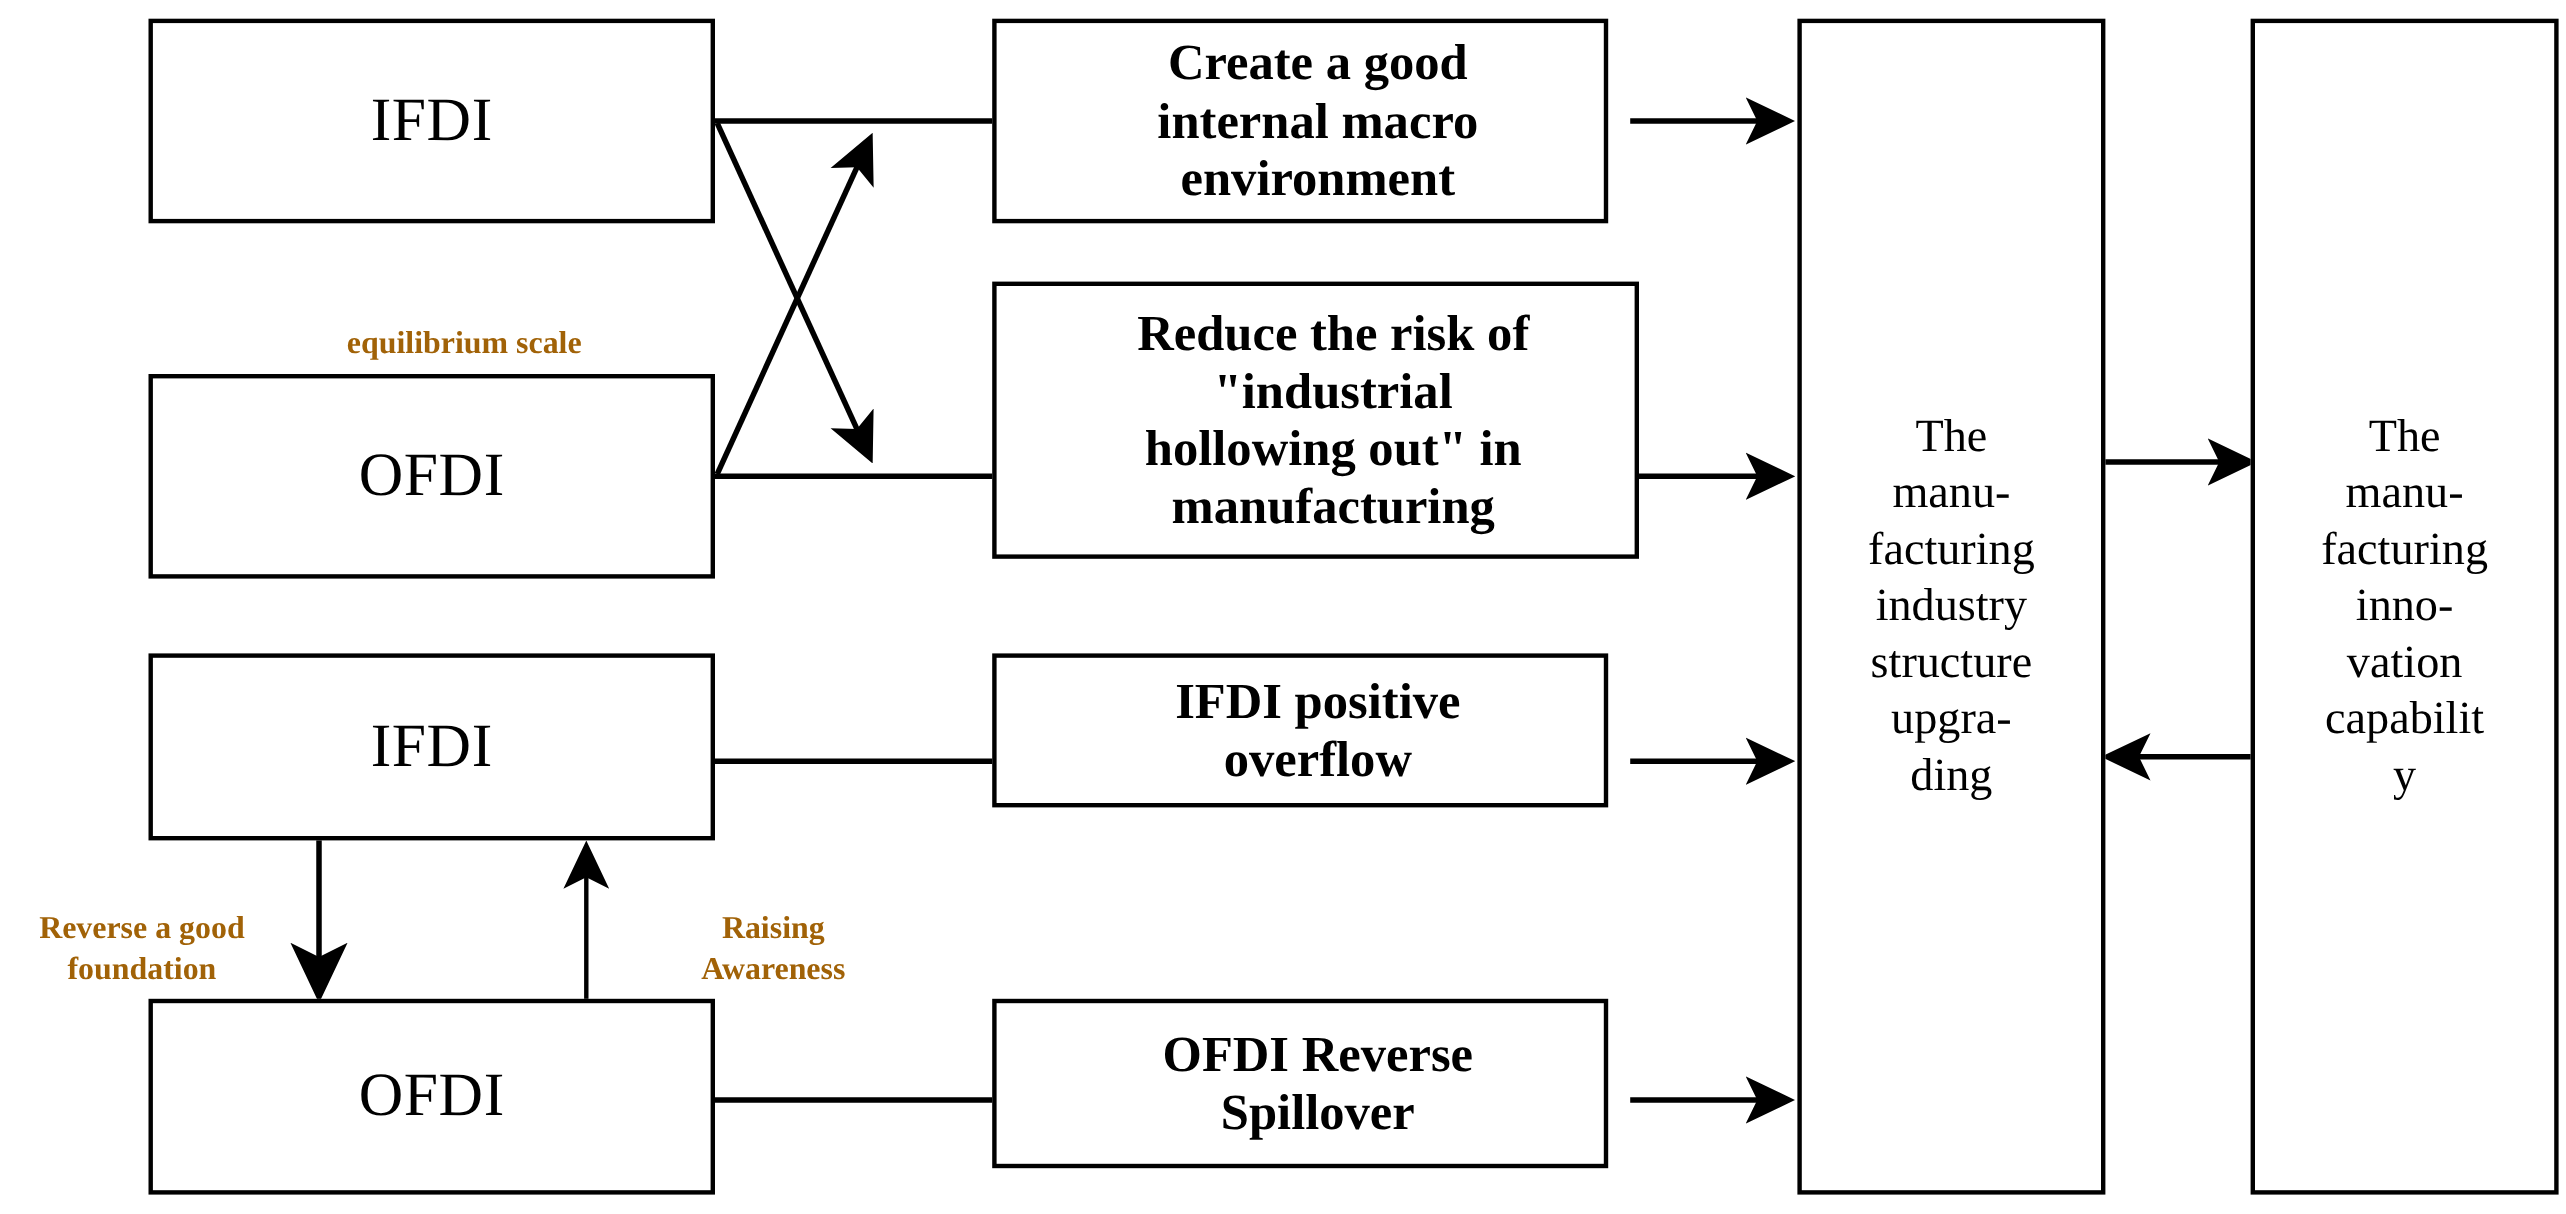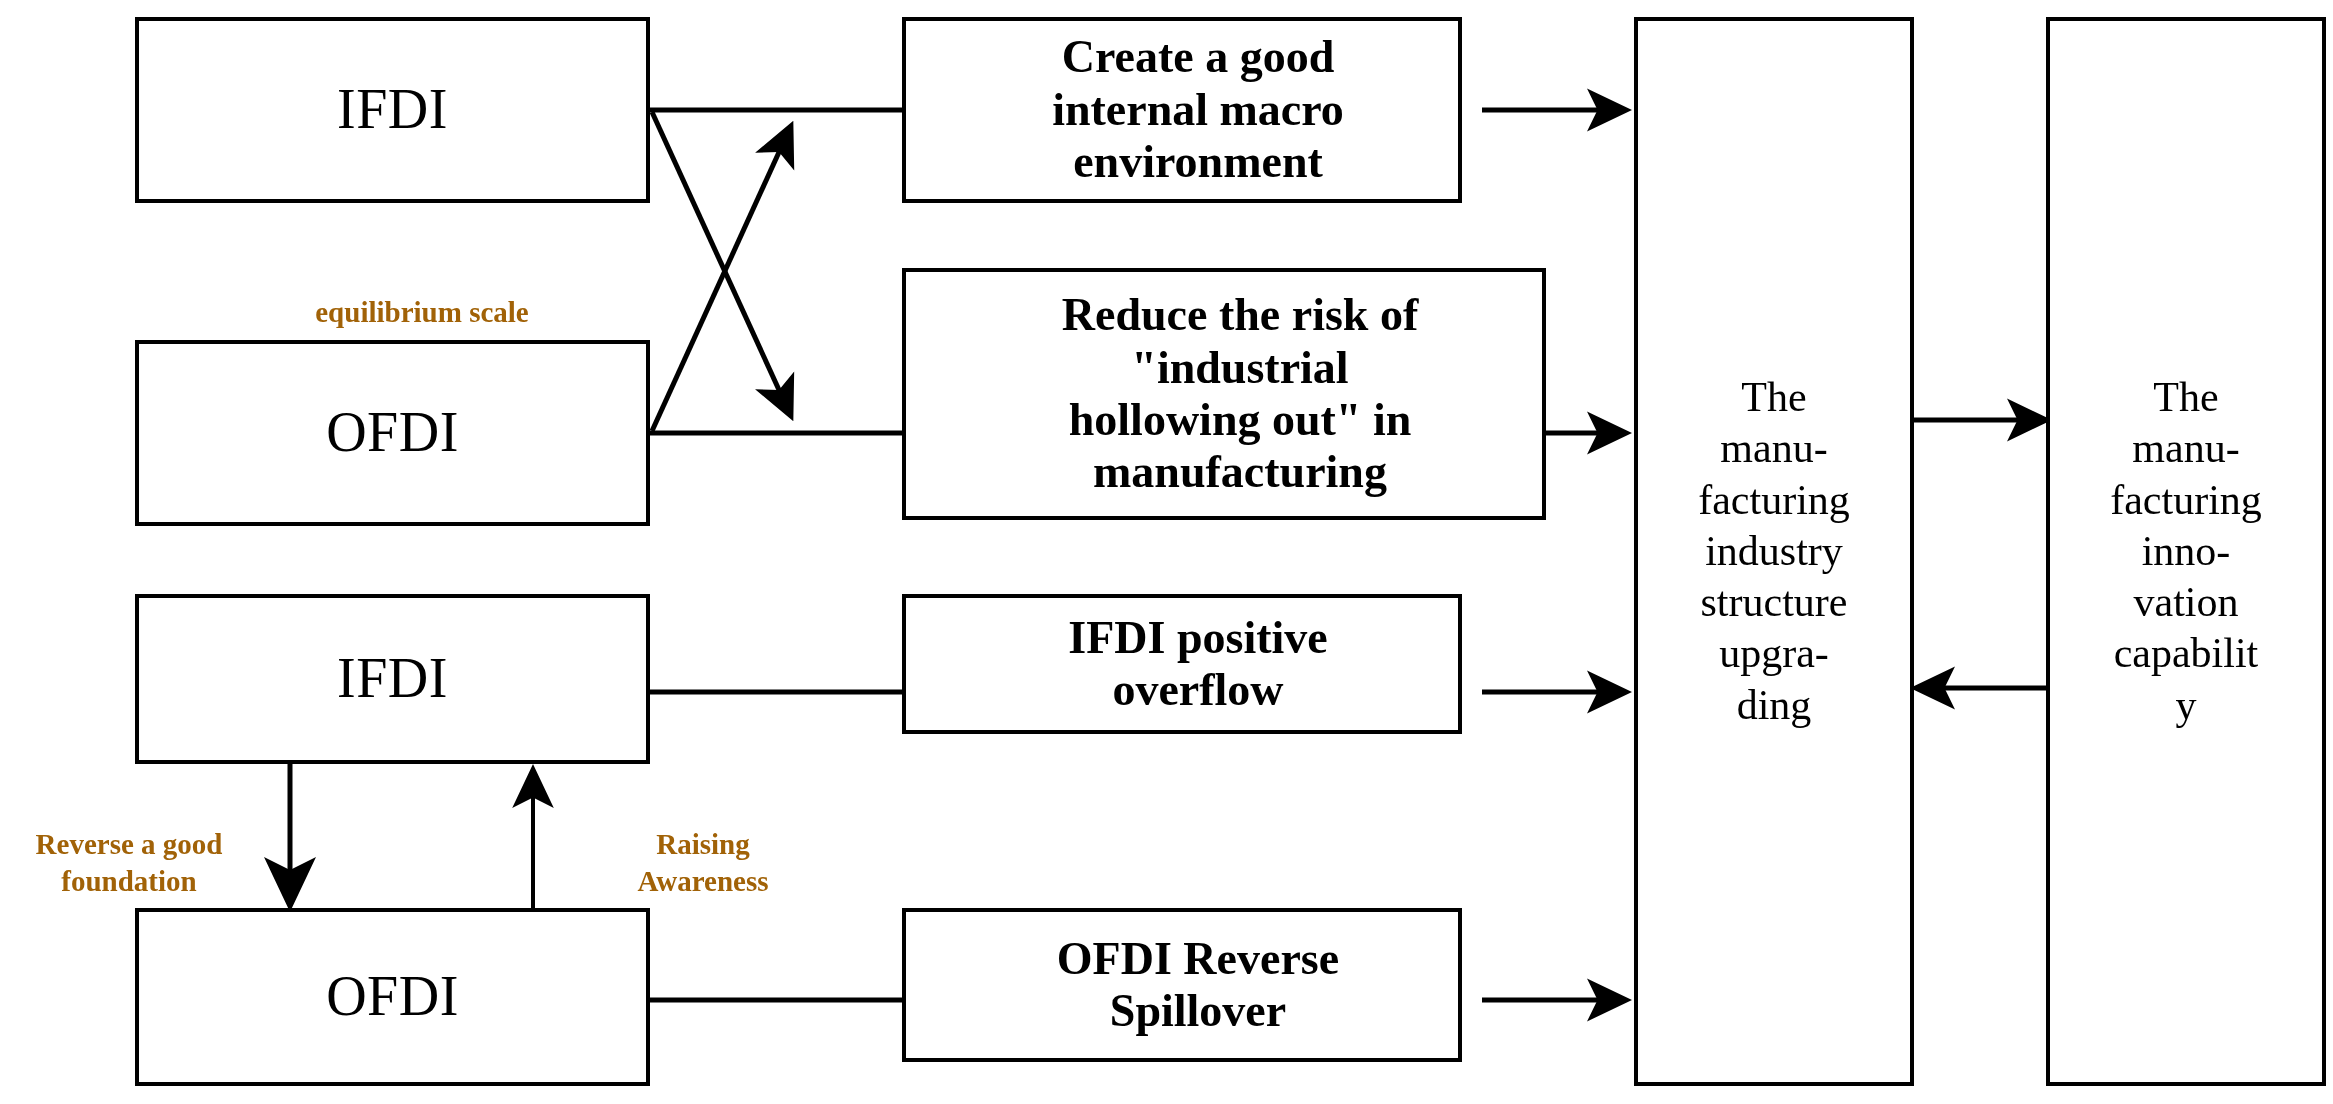--- a/index.html
+++ b/index.html
@@ -136,21 +136,21 @@
   <div class="node src" style="left:135px; top:908px; width:515px; height:178px;">
     <span class="node-label">OFDI</span>
   </div>
 
   <div class="node mech" style="left:902px; top:17px; width:560px; height:186px;">
     <span class="node-label">Create a good
 internal macro
 environment</span>
   </div>
 
-  <div class="node mech" style="left:902px; top:268px; width:644px; height:252px;">
+  <div class="node mech" style="left:902px; top:256px; width:588px; height:252px;">
     <span class="node-label">Reduce the risk of
 "industrial
 hollowing out" in
 manufacturing</span>
   </div>
 
   <div class="node mech" style="left:902px; top:594px; width:560px; height:140px;">
     <span class="node-label">IFDI positive
 overflow</span>
   </div>

